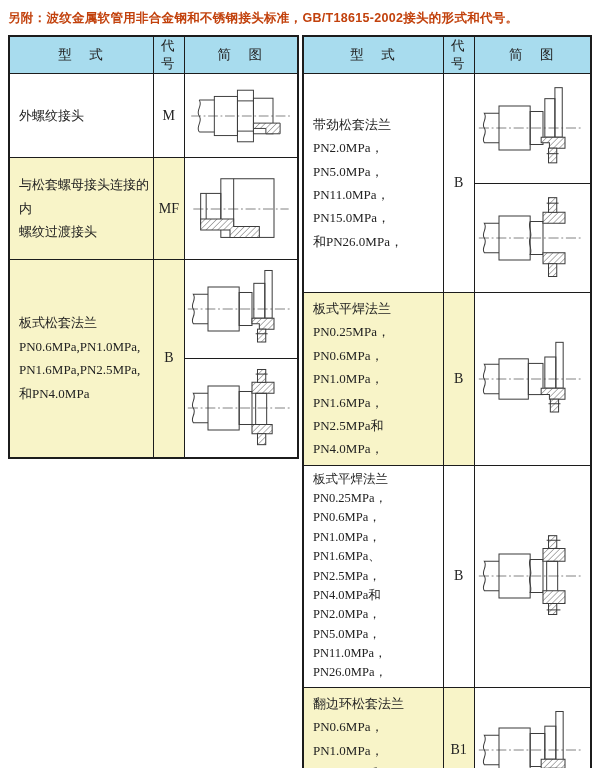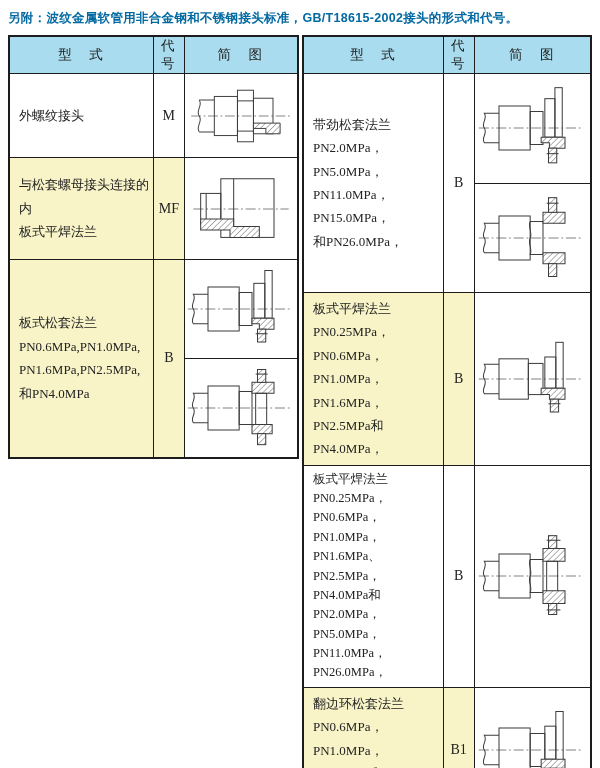--- a/index.html
+++ b/index.html
@@ -1,17 +1,17 @@
 <!DOCTYPE html>
 <html><head>
 <meta charset="utf-8">
 <style>
   html,body{margin:0;padding:0;width:600px;height:768px;background:#ffffff;overflow:hidden;}
   .page{padding:8px 8px 0 8px;box-sizing:border-box;}
-  .title{font-family:"Liberation Sans",sans-serif;font-weight:bold;font-size:12.5px;color:#0369a1;
+  .title{font-family:"Liberation Sans",sans-serif;font-weight:bold;font-size:12.5px;color:#c2410c;
          margin:2px 0 8px 0;letter-spacing:.3px;}
   .tables{display:flex;align-items:flex-start;}
   table{border-collapse:collapse;table-layout:fixed;}
   .t{border:2px solid #1c1c1c;}
   .t.left{margin-right:3px;}
   td,th{border:1px solid #1c1c1c;padding:0;color:#222;box-sizing:border-box;}
   th{background:#a8dcee;font-family:"Liberation Serif",serif;font-weight:normal;font-size:13.5px;
      height:36px;letter-spacing:2px;}
   .type{font-family:"Liberation Serif",serif;font-size:13px;text-align:left;
         padding:4px 4px 4px 9px;white-space:pre-line;line-height:1.8;vertical-align:middle;}
@@ -72,21 +72,21 @@
             <rect x="56" y="16" width="18" height="58"></rect>
             <line x1="56" y1="28" x2="74" y2="28"></line>
                 <line x1="56" y1="62" x2="74" y2="62"></line>
             <rect x="74" y="25" width="22" height="40"></rect>
             <path class="ht" d="M74,53 h30 v12 h-16 v-6 h-14 z"></path>
           </svg>
         </td>
       </tr>
       <tr class="lr4">
         <td class="type hl">与松套螺母接头连接的内
-板式平焊法兰</td>
+螺纹过渡接头</td>
         <td class="code hl">MF</td>
         <td class="diag">
           <svg class="d" width="110" height="86" viewBox="0 0 120 90">
             <line class="cl" x1="8" y1="45" x2="112" y2="45"></line>
             <rect x="16" y="28" width="22" height="34"></rect>
             <line x1="22" y1="28" x2="22" y2="62"></line>
             <rect x="38" y="12" width="58" height="64"></rect>
             <line x1="52" y1="12" x2="52" y2="76"></line>
             <path class="ht" d="M16,56 h36 v8 h28 v12 h-32 v-8 h-32 z"></path>
           </svg>

